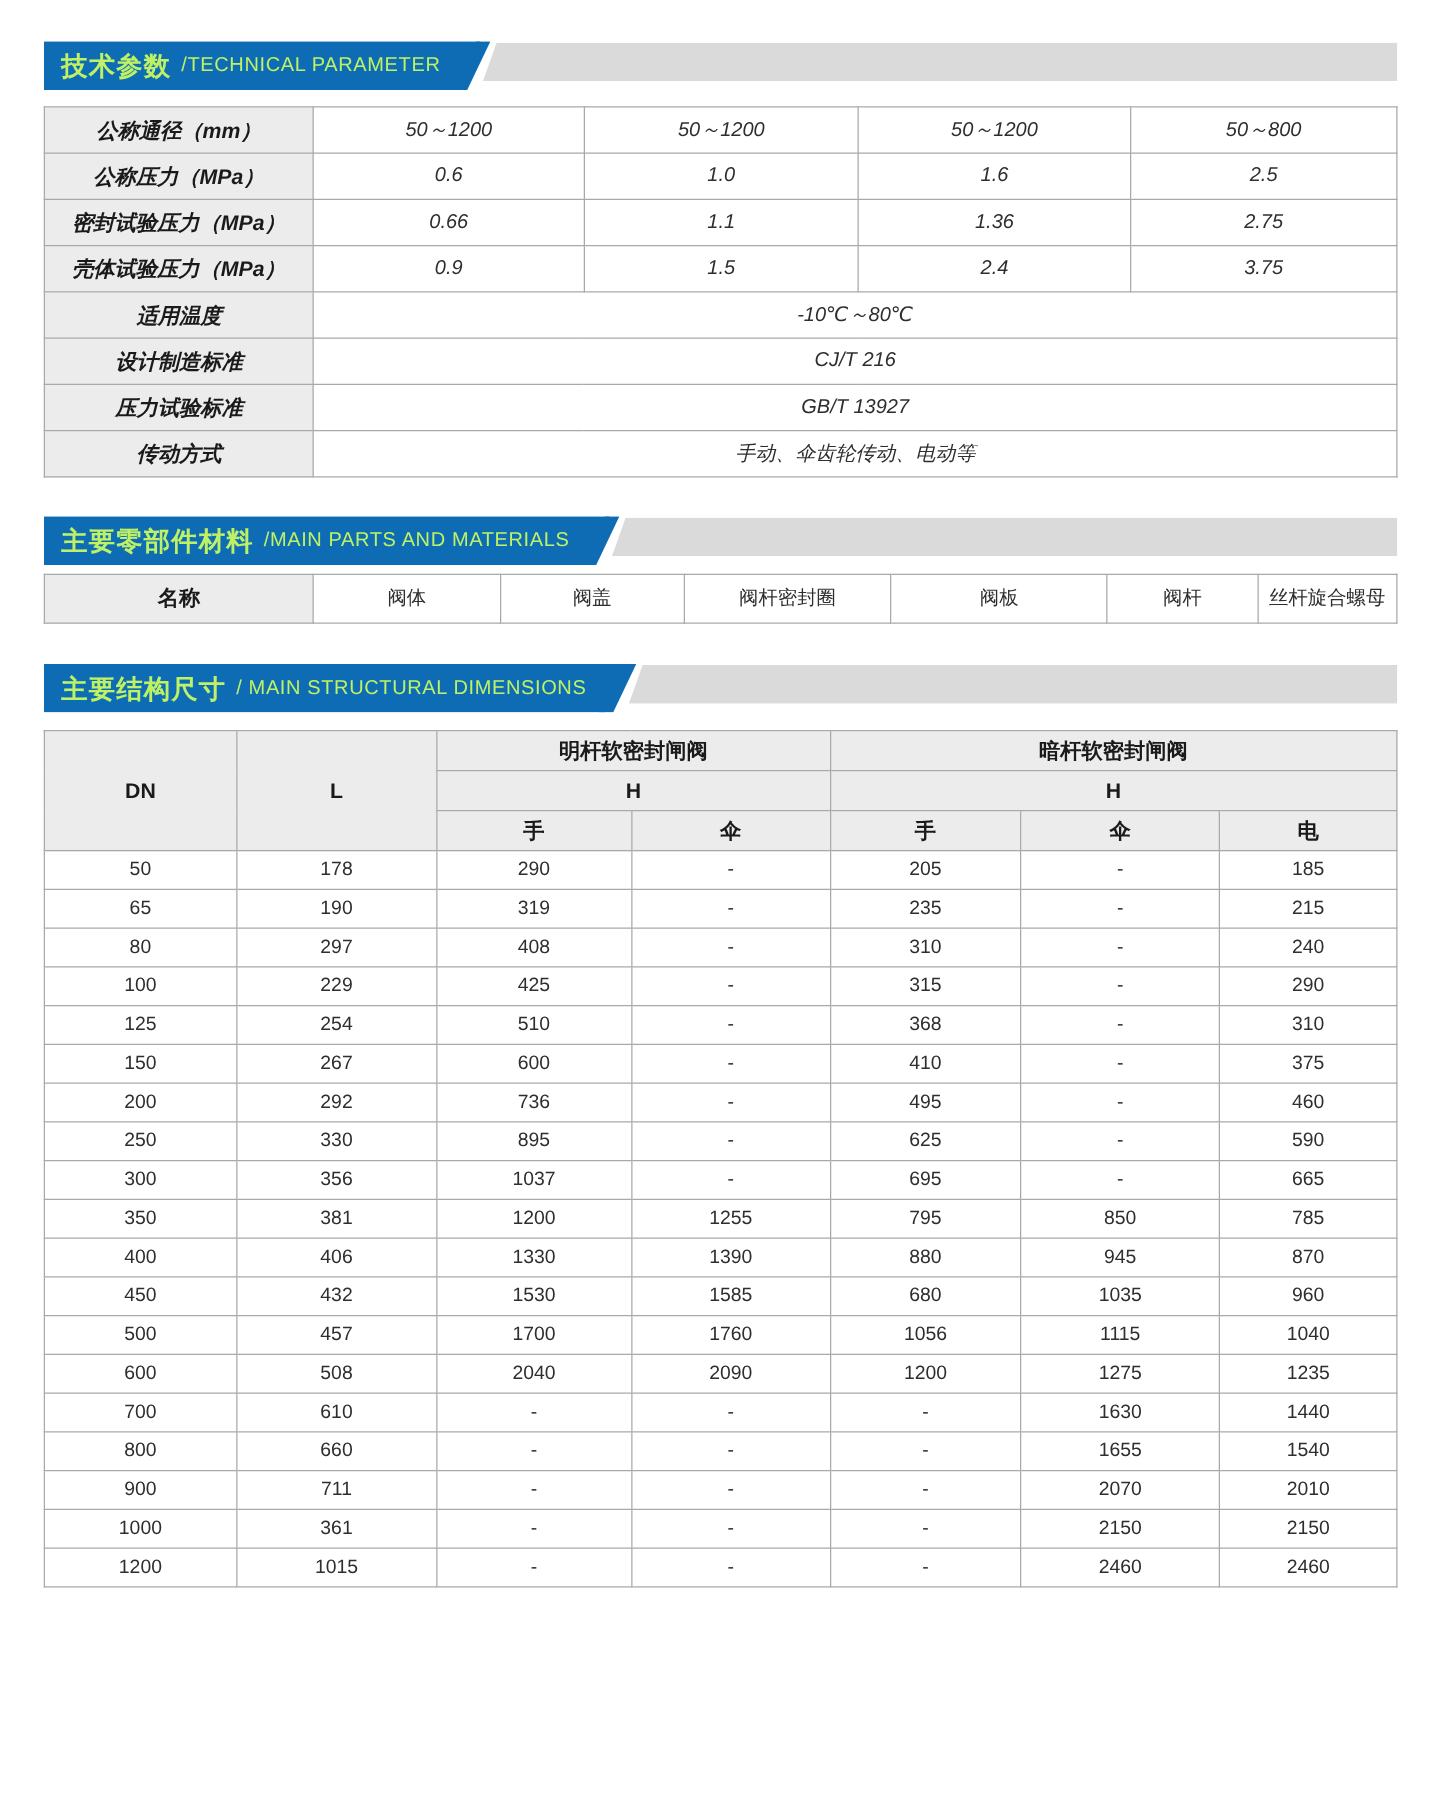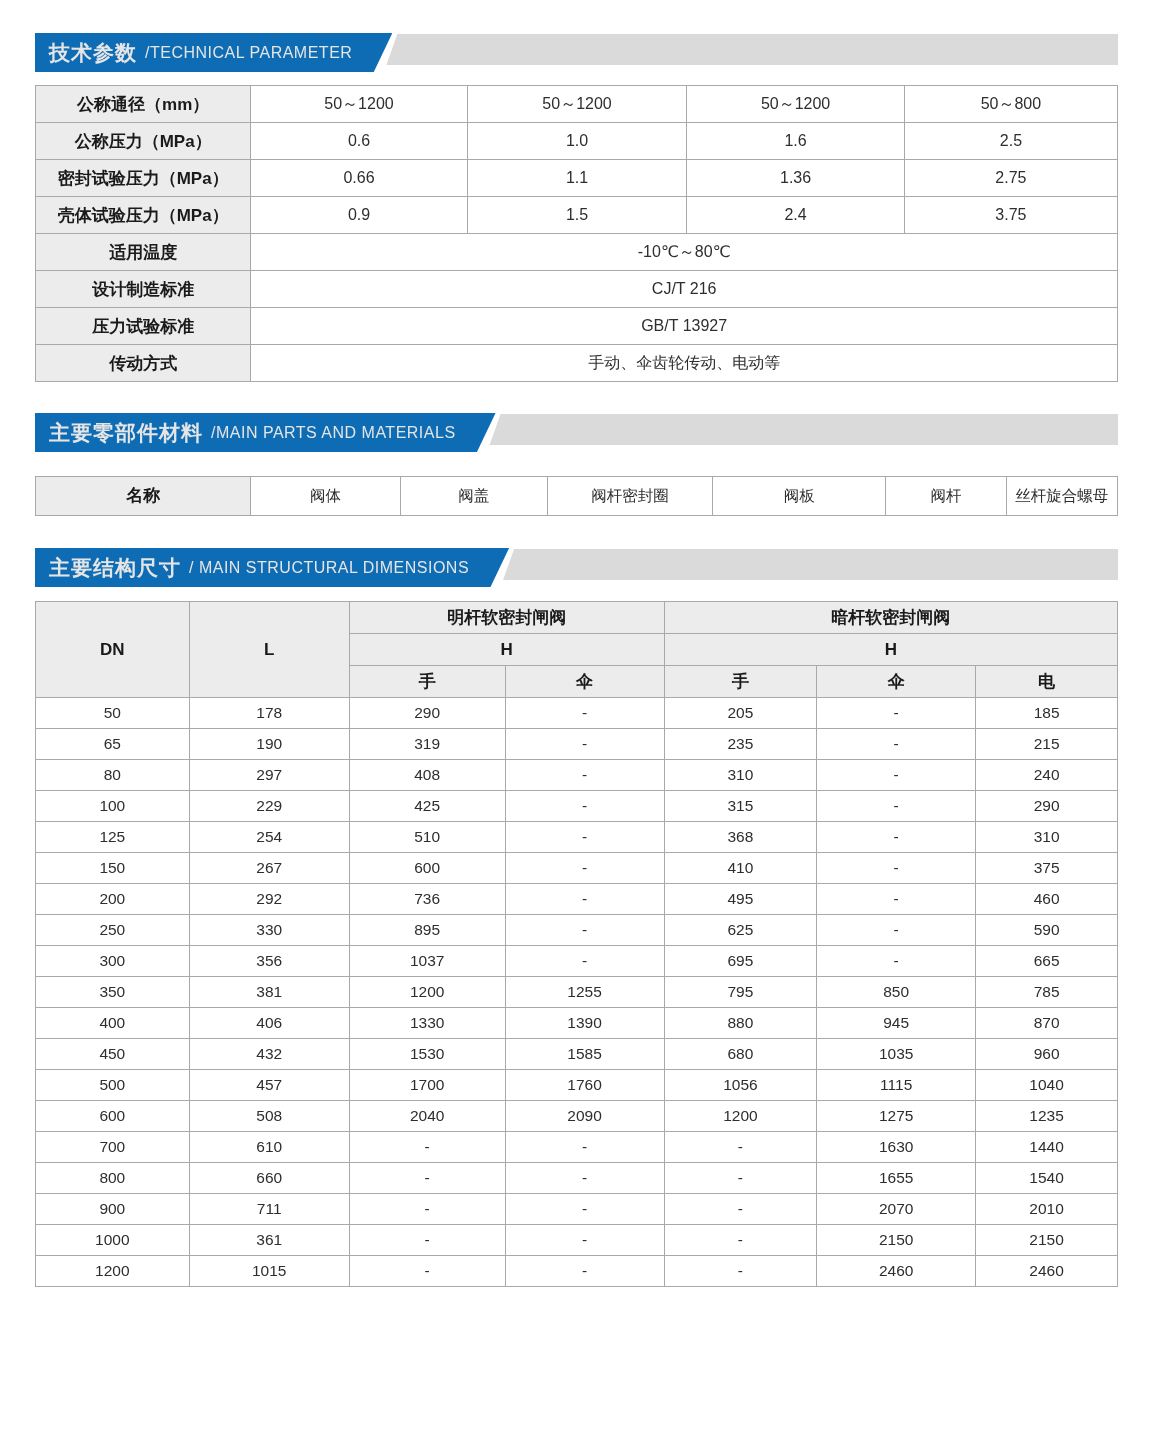--- a/index.html
+++ b/index.html
@@ -16,21 +16,21 @@
     width:1151px;height:1442px;background:#ffffff;
     font-family:"Liberation Sans","DejaVu Sans",sans-serif;
     color:var(--text-val);
   }
   .page{padding:33px 33px 0 35px;width:1151px;}
 
   
   .banner{display:flex;align-items:flex-start;height:39px;}
   .banner-blue{
     display:flex;align-items:center;gap:8px;flex:0 0 auto;
-    background:var(--blue);color:#e5e5e5;height:39px;
+    background:var(--blue);color:#bef264;height:39px;
     padding:0 32px 0 14px;
     clip-path:polygon(0 0,100% 0,calc(100% - 17px) 100%,0 100%);
   }
   .banner-zh{font-size:21px;font-weight:bold;letter-spacing:1px;white-space:nowrap;}
   .banner-en{font-size:16px;white-space:nowrap;letter-spacing:.5px;}
   .banner-stripe{
     flex:0 0 auto;width:30px;height:39px;background:var(--blue);
     clip-path:polygon(62% 0,100% 0,38% 100%,0 100%);
     margin-left:-22px;
   }
@@ -47,25 +47,25 @@
     text-align:center;vertical-align:middle;
     font-weight:normal;font-size:16px;color:var(--text-val);
     padding:2px 4px;
   }
   .label-cell,.hdr-cell{
     background:var(--cell-gray);
     font-weight:bold;color:var(--text-dark);font-size:17px;
   }
 
   
-  .spec-table{margin-top:13px;}
+  .spec-table{margin-top:13px;font-style:italic;}
   .spec-table td{height:37px;}
 
   
-  .mat-table{margin-top:24px;}
+  .mat-table{margin-top:7px;}
   .mat-table .row-name td{height:39px;}
   .mat-table .row-mat td{height:57px;}
   .mat-table td{white-space:pre-line;line-height:1.3;font-size:15.5px;}
   .mat-table .label-cell{font-size:17px;}
 
   
   .dim-table{margin-top:14px;}
   .dim-table thead td{height:32px;}
   .dim-table tbody td{height:31px;font-size:15.5px;}
 

